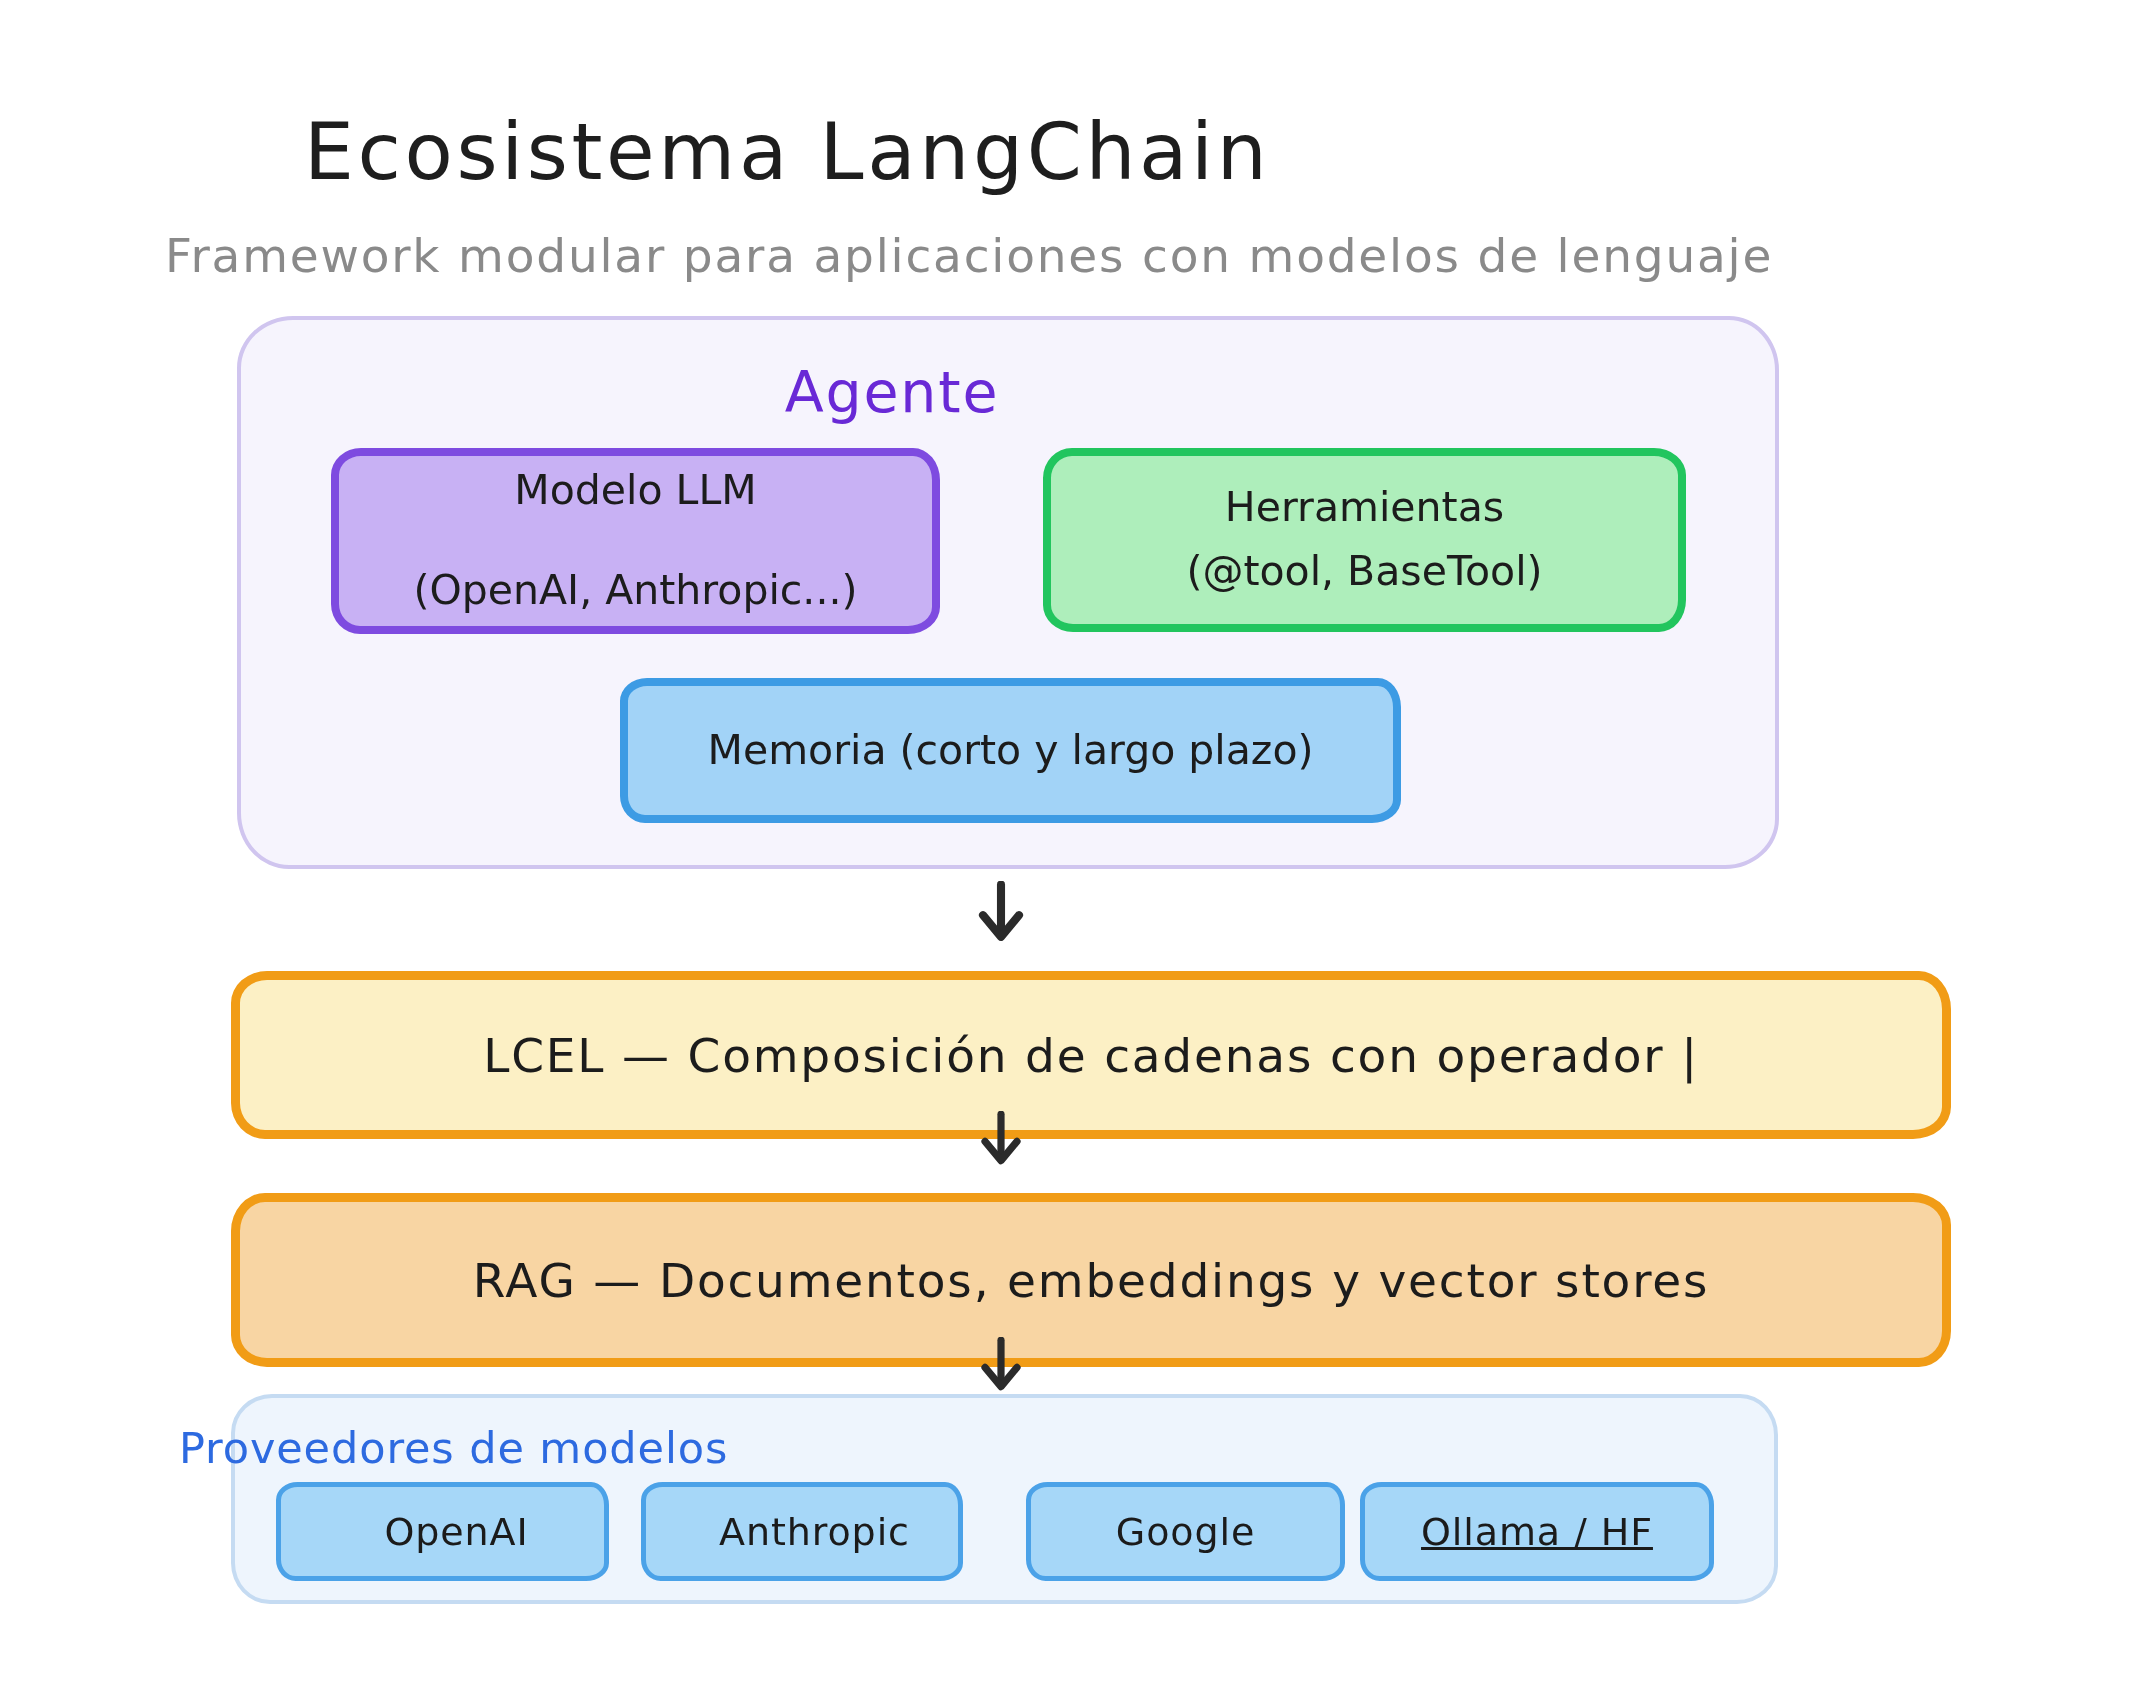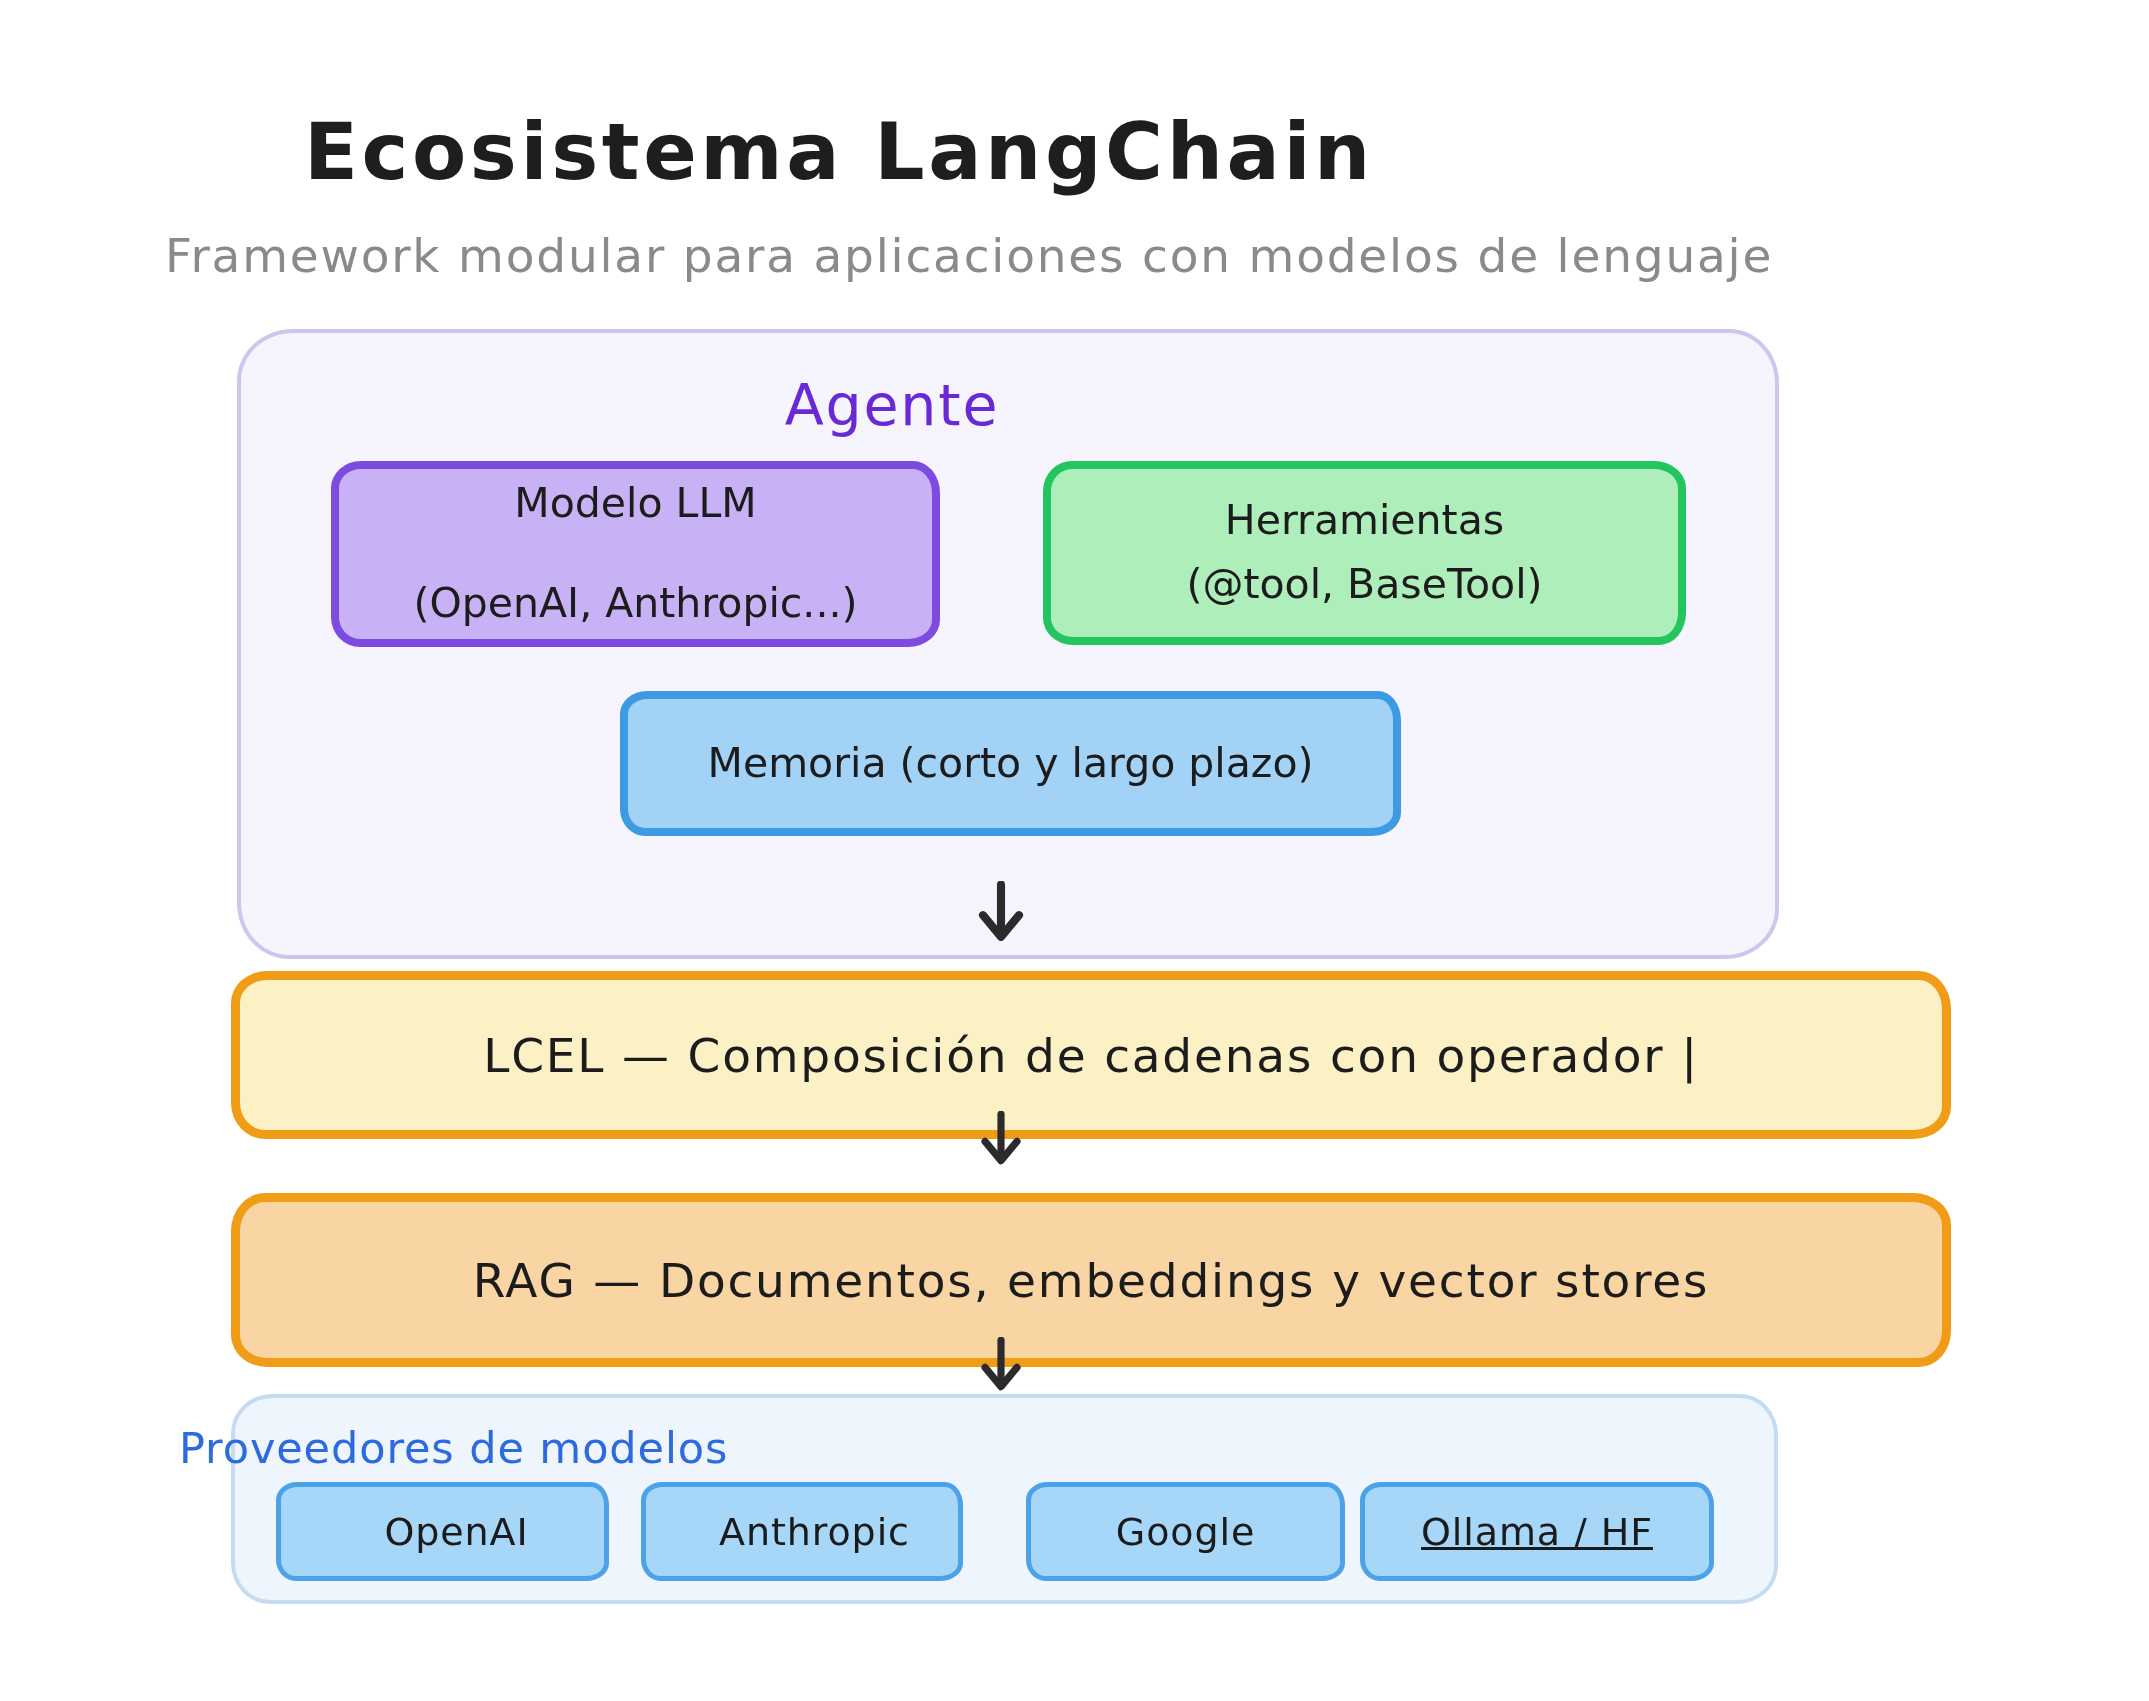--- a/index.html
+++ b/index.html
@@ -5,31 +5,31 @@
   html,body{margin:0;padding:0;background:#ffffff;}
   .canvas{
     position:relative;
     width:2149px;height:1702px;
     background:#ffffff;
     font-family:"DejaVu Sans", sans-serif;
     overflow:hidden;
   }
   .title{
     position:absolute;left:304px;top:106px;
-    font-size:79px;font-weight:700;color:#1e1e1e;
+    font-size:79px;font-weight:400;color:#1e1e1e;
     letter-spacing:3.6px;white-space:nowrap;margin:0;
   }
   .subtitle{
     position:absolute;left:161px;top:224px;
     font-size:47px;font-weight:400;color:#8a8a8a;
     letter-spacing:1.8px;white-space:nowrap;margin:4px;
   }
   
   .agent-container{
-    position:absolute;left:237px;top:329px;width:1542px;height:630px;
+    position:absolute;left:237px;top:316px;width:1542px;height:553px;
     background:#f6f4fd;
     border:4.5px solid #d0c5ef;
     border-radius:56px 50px 54px 52px / 52px 54px 50px 56px;
     box-sizing:border-box;
   }
   .agent-label{
     position:absolute;left:0;top:39px;width:100%;
     text-align:center;
     transform:translateX(-116px);
     font-size:57px;color:#6929d6;font-weight:500;

